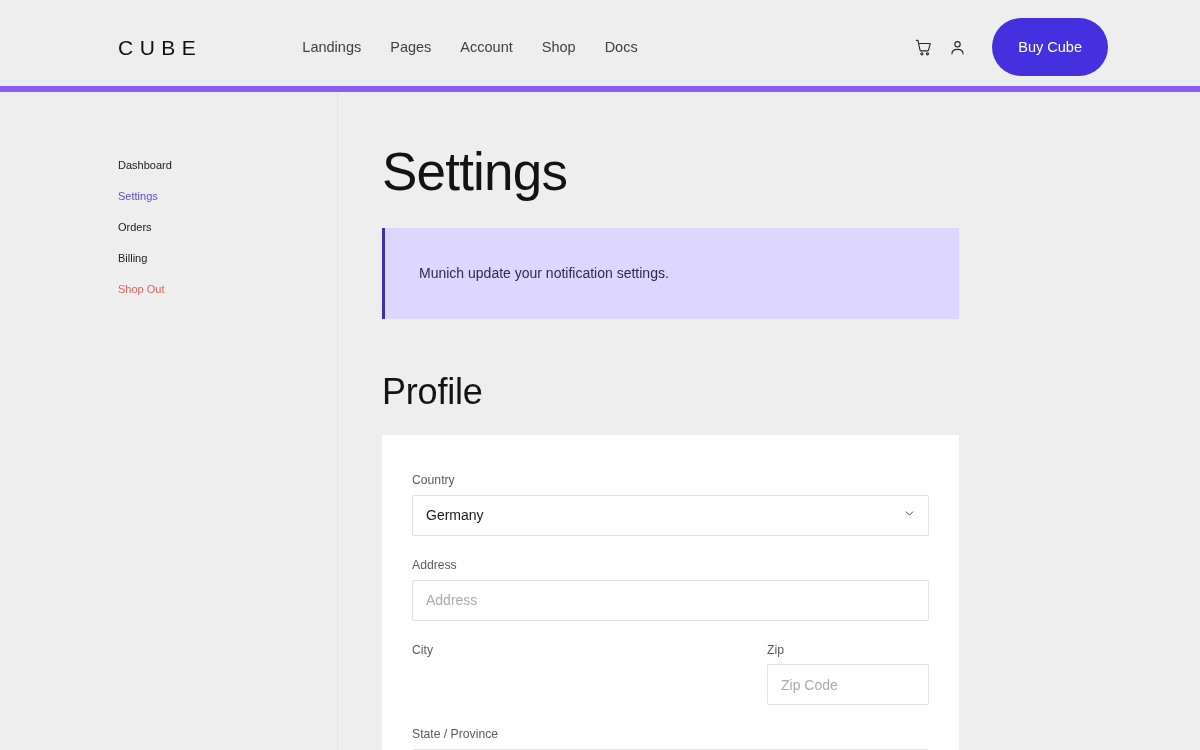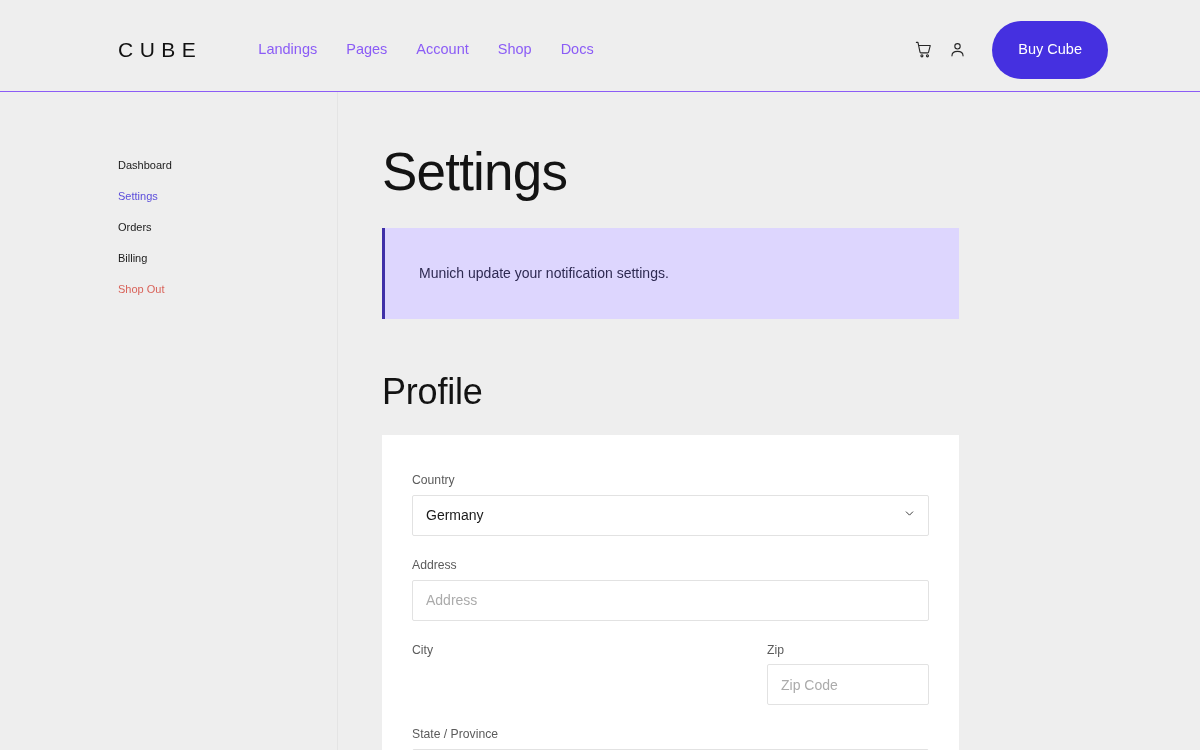--- a/index.html
+++ b/index.html
@@ -14,46 +14,47 @@
     background: #eeeeee;
     font-family: "Liberation Sans", sans-serif;
     color: #1a1a1a;
     -webkit-font-smoothing: antialiased;
   }
 
   
   .header {
     height: 92px;
     background: #eeeeee;
-    border-bottom: 1px solid #8b5cf6;
+    border-bottom: 6px solid #8b5cf6;
     display: flex;
     align-items: center;
     padding: 8px 0 0 118px;
     position: relative;
+    gap: 44px;
   }
 
   .logo {
     font-size: 21px;
     font-weight: 400;
     letter-spacing: 6.5px;
     color: #111111;
     line-height: 1;
     user-select: none;
   }
 
   .nav {
     display: flex;
     align-items: center;
     gap: 29px;
     margin-left: 56px;
   }
 
   .nav-item {
     font-size: 14.5px;
-    color: #8b5cf6;
+    color: #404040;
     text-decoration: none;
     line-height: 1;
     white-space: nowrap;
     cursor: pointer;
   }
 
   .header-right {
     margin-left: auto;
     display: flex;
     align-items: center;

